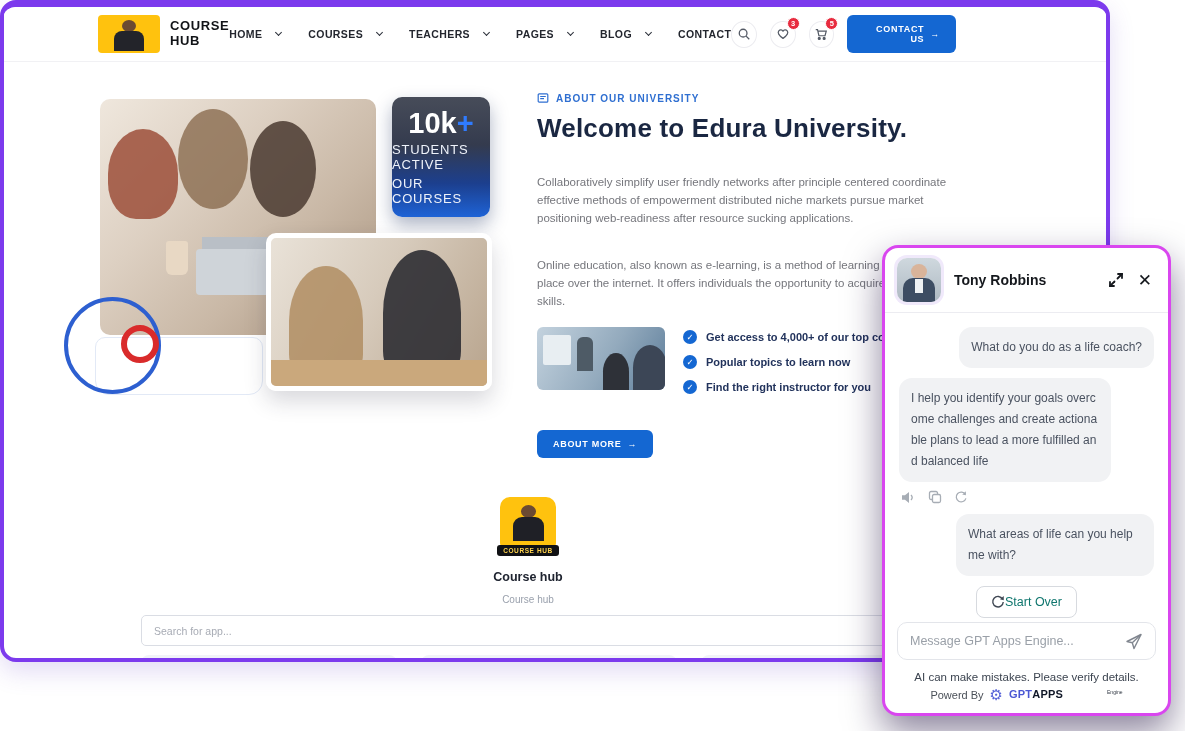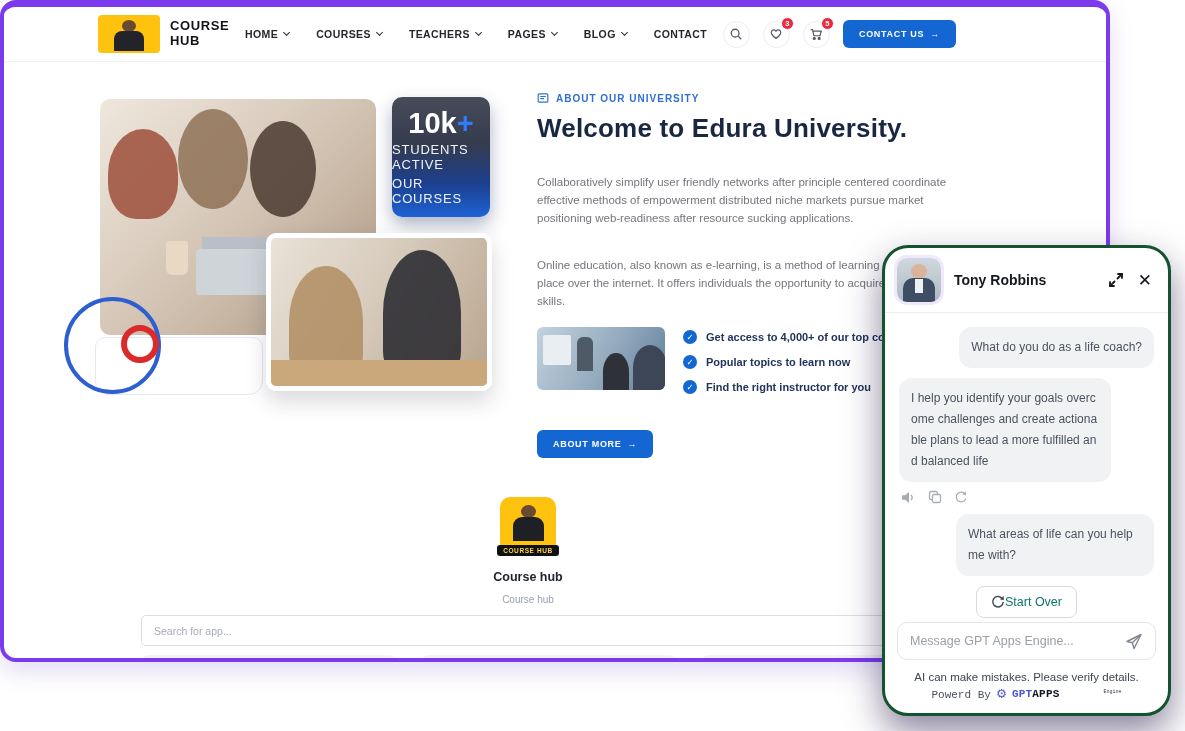--- a/index.html
+++ b/index.html
@@ -14,21 +14,21 @@
   
   .hdr { position:absolute; left:0; top:0; right:0; height:55px; display:flex; align-items:center;
          justify-content:space-between; padding:0 150px 0 94px; border-bottom:1px solid #f1f1f4; background:#fff; }
   .brand { display:flex; align-items:center; gap:10px; }
   .brand-img { width:62px; height:38px; border-radius:4px; background:#ffc20e; position:relative; overflow:hidden; }
   .brand-img .fig-head { position:absolute; left:24px; top:5px; width:14px; height:12px; border-radius:50%; background:#6b4a32; }
   .brand-img .fig-body { position:absolute; left:16px; top:16px; width:30px; height:20px; border-radius:8px 8px 0 0; background:#23242a; }
   .brand-txt { font-size:13px; font-weight:800; letter-spacing:.6px; color:#111317; line-height:1.15; }
   .nav { display:flex; align-items:center; gap:27px; }
   .nav a { display:flex; align-items:center; text-decoration:none; font-size:10.5px; font-weight:700;
-           letter-spacing:.4px; color:#23262e; }
+           letter-spacing:.4px; color:#23262e;gap:8px; }
   .chev { width:5px; height:5px; border-right:1.6px solid #2a2e38; border-bottom:1.6px solid #2a2e38;
           transform:rotate(45deg); margin-left:6px; margin-top:-3px; display:inline-block; }
   .hdr-right { display:flex; align-items:center; gap:13px; }
   .icon-circle { position:relative; width:27px; height:27px; border-radius:50%; border:1px solid #ececf0;
                  display:flex; align-items:center; justify-content:center; background:#fff; cursor:pointer; }
   .badge { position:absolute; top:-5px; right:-5px; min-width:13px; height:13px; padding:0 2px; border-radius:8px;
            background:#e82c3f; color:#fff; font-size:7.5px; font-weight:700; display:flex; align-items:center;
            justify-content:center; border:1.5px solid #fff; }
   .btn-primary { display:inline-flex; align-items:center; gap:6px; background:#1467d2; color:#fff; border:none;
                  border-radius:6px; padding:9px 16px; font-size:9px; font-weight:700; letter-spacing:.7px; cursor:pointer;text-align:right; }
@@ -87,21 +87,21 @@
   .app-name { margin-top:14px; font-size:12.5px; font-weight:700; color:#202531; }
   .app-sub { margin-top:10px; font-size:10px; color:#9aa1ad; }
   .app-search { position:absolute; left:137px; top:608px; width:824px; height:31px; border:1px solid #dadde4; border-radius:5px;
                 padding:0 12px; font-size:10.5px; color:#333; background:#fff; }
   .app-search::placeholder { color:#a7abb4; }
   .ghost-cards { position:absolute; left:137px; top:648px; display:flex; gap:24px; }
   .ghost-cards div { width:256px; height:36px; border-radius:8px; background:#f1f3f8; }
 
   
   .chat { position:absolute; left:882px; top:245px; width:289px; height:471px; background:#fff; z-index:5;
-          border:3px solid #14532d; border-radius:26px; display:flex; flex-direction:column; overflow:hidden;
+          border:3px solid #d946ef; border-radius:16px; display:flex; flex-direction:column; overflow:hidden;
           box-shadow:0 16px 36px rgba(25,10,60,.5); }
   .chat-hdr { display:flex; align-items:center; gap:13px; padding:10px 16px 10px 12px; border-bottom:1px solid #ececf1; }
   .avatar { width:44px; height:44px; border-radius:10px; flex:0 0 auto; position:relative; overflow:hidden;
             background:linear-gradient(180deg,#cfd8de 0%,#aeb9c2 100%); box-shadow:0 0 0 3px #f0e9fb; }
   .avatar .head { position:absolute; left:14px; top:6px; width:16px; height:15px; border-radius:50%; background:#d9b49a; }
   .avatar .torso { position:absolute; left:6px; top:20px; width:32px; height:26px; border-radius:10px 10px 0 0; background:#3d4d63; }
   .avatar .shirt { position:absolute; left:18px; top:21px; width:8px; height:14px; background:#eef1f3; }
   .chat-title { flex:1; font-size:14px; font-weight:700; color:#15181d; }
   .chat-hdr-icons { display:flex; align-items:center; gap:14px; }
   .icon-btn { background:none; border:none; padding:0; cursor:pointer; display:flex; align-items:center; color:#15181d; }
@@ -119,21 +119,21 @@
   .msg-tools svg { display:block; }
   .startover-wrap { margin-top:auto; display:flex; justify-content:center; padding-bottom:2px; }
   .startover { display:inline-flex; align-items:center; background:#fff; border:1px solid #d7dadf; border-radius:8px;
                padding:8px 14px; font-size:12.5px; color:#0f766e; cursor:pointer; }
 
   .chat-input-row { margin:4px 12px 8px; border:1.5px solid #e3e5ea; border-radius:10px; height:38px; display:flex;
                     align-items:center; padding:0 12px; gap:8px; }
   .chat-input { flex:1; border:none; outline:none; font-size:12.5px; color:#333; font-family:inherit; }
   .chat-input::placeholder { color:#9aa0a8; }
   .chat-disclaimer { text-align:center; font-size:11.5px; color:#3c4450; margin:3px 0 4px; }
-  .powered { display:flex; align-items:center; justify-content:center; gap:6px; margin-bottom:11px;font-family:Liberation Mono, monospace; }
+  .powered { display:flex; align-items:center; justify-content:center; gap:6px; margin-bottom:11px; }
   .powered-label { font-size:11px; color:#4a5058; }
   .gear { font-size:15px; color:#5863d8; line-height:1; }
   .gpt-logo { display:flex; align-items:flex-start; line-height:1; }
   .gpt-blue { font-size:11px; font-weight:800; color:#4a57d4; letter-spacing:.2px; }
   .gpt-apps-col { display:flex; flex-direction:row; align-items:flex-start;gap:44px; }
   .gpt-dark { font-size:11px; font-weight:800; color:#101727; letter-spacing:.2px; }
   .gpt-engine { font-size:5px; color:#333a45; margin-top:1px; }
 </style>
 </head>
 <body>

